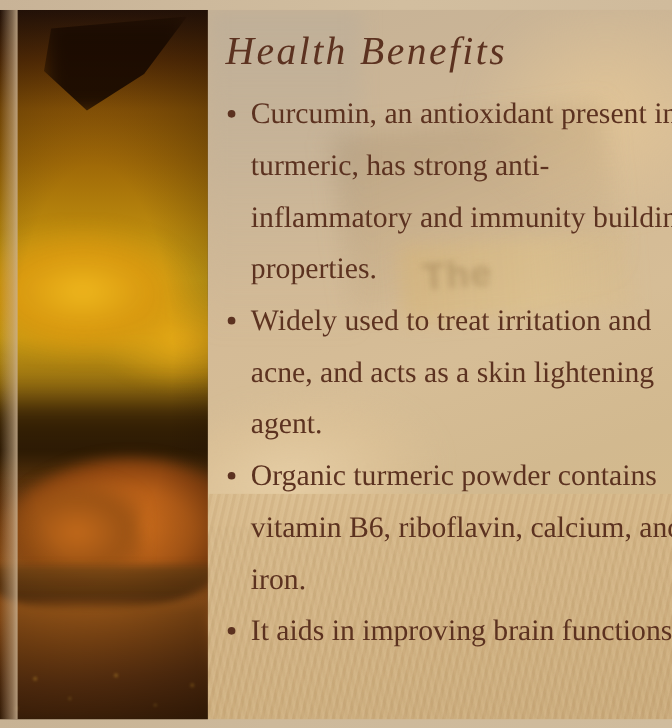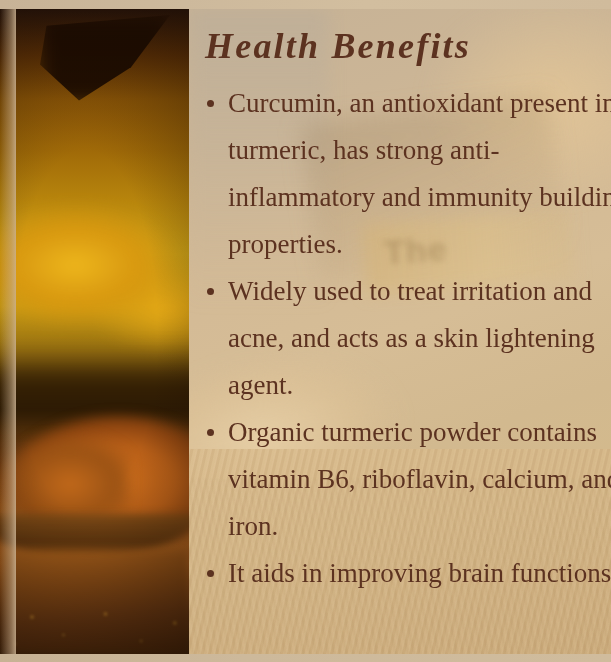--- a/index.html
+++ b/index.html
@@ -247,21 +247,21 @@
 
   
   .content {
     position: relative;
     z-index: 5;
     padding: 19px 0 0 16px;
   }
   .title {
     font-size: 36px;
     font-style: italic;
-    font-weight: bold;
+    font-weight: normal;
     letter-spacing: 2.2px;
     color: #5c3220;
     line-height: 1;
     margin: 0 0 16px 0;
     white-space: nowrap;
   }
   ul.benefits {
     list-style: none;
     margin: 0;
     padding: 0;

